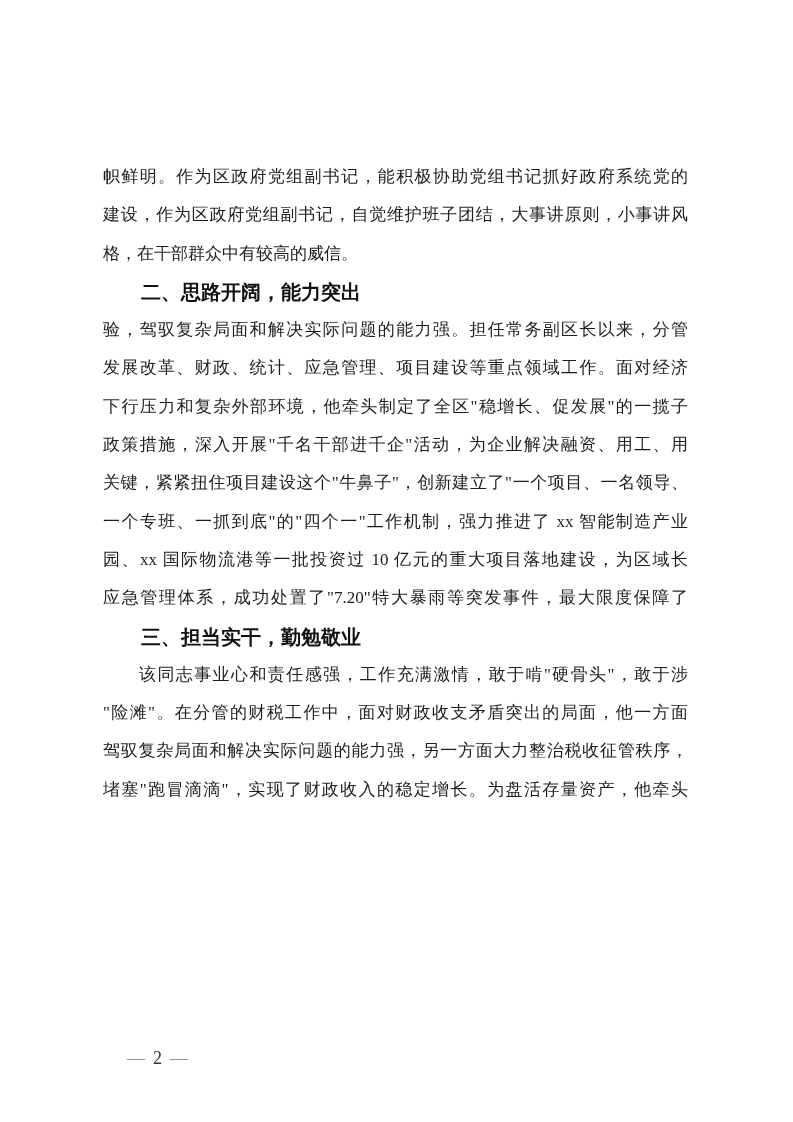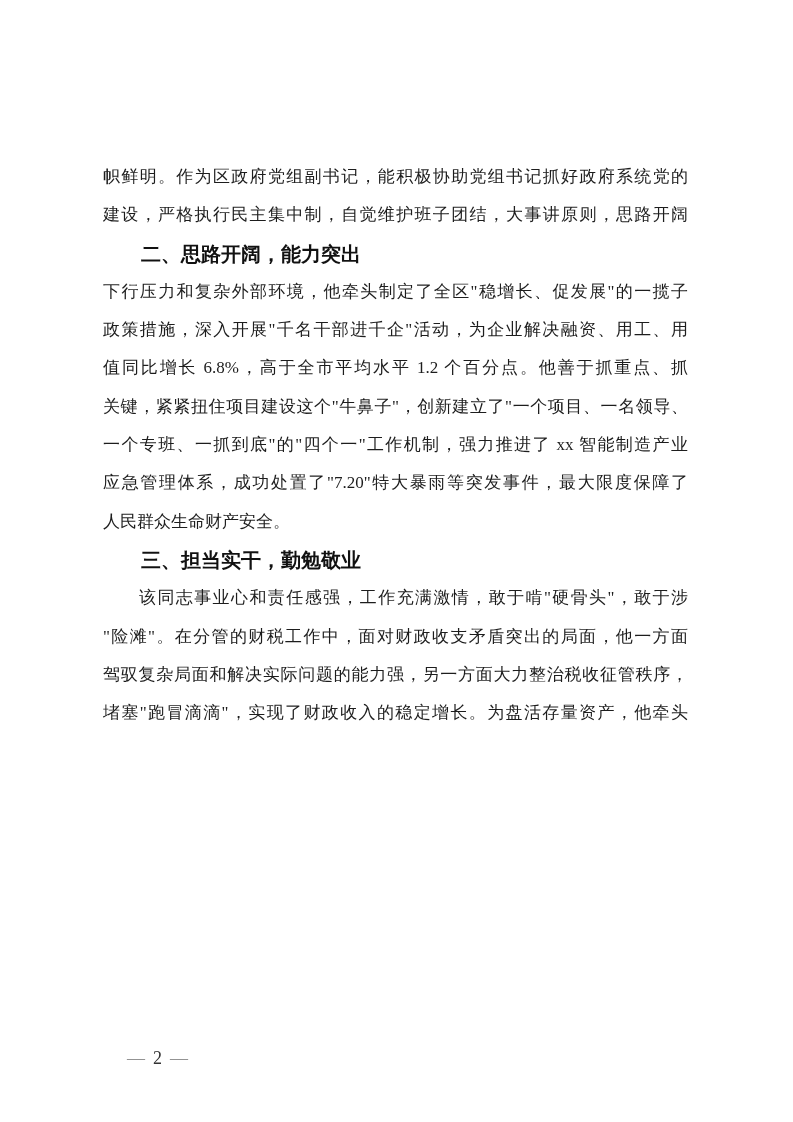--- a/index.html
+++ b/index.html
@@ -70,29 +70,31 @@
     color: #333333;
     margin: 0 8px;
   }
 </style>
 </head>
 <body>
 
 <div class="page">
   <div class="text-block">
     <div class="line j">帜鲜明。作为区政府党组副书记，能积极协助党组书记抓好政府系统党的</div>
-    <div class="line j">建设，严格执行民主集中制，自觉维护班子团结，大事讲原则，思路开阔</div>
+    <div class="line j">建设，作为区政府党组副书记，自觉维护班子团结，大事讲原则，小事讲风</div>
+    <div class="line noj">格，在干部群众中有较高的威信。</div>
     <div class="line heading">二、思路开阔，能力突出</div>
+    <div class="line j">验，驾驭复杂局面和解决实际问题的能力强。担任常务副区长以来，分管</div>
+    <div class="line j">发展改革、财政、统计、应急管理、项目建设等重点领域工作。面对经济</div>
     <div class="line j">下行压力和复杂外部环境，他牵头制定了全区"稳增长、促发展"的一揽子</div>
     <div class="line j">政策措施，深入开展"千名干部进千企"活动，为企业解决融资、用工、用</div>
-    <div class="line j">值同比增长 6.8%，高于全市平均水平 1.2 个百分点。他善于抓重点、抓</div>
     <div class="line j">关键，紧紧扭住项目建设这个"牛鼻子"，创新建立了"一个项目、一名领导、</div>
     <div class="line j">一个专班、一抓到底"的"四个一"工作机制，强力推进了 xx 智能制造产业</div>
+    <div class="line j">园、xx 国际物流港等一批投资过 10 亿元的重大项目落地建设，为区域长</div>
     <div class="line j">应急管理体系，成功处置了"7.20"特大暴雨等突发事件，最大限度保障了</div>
-    <div class="line noj">人民群众生命财产安全。</div>
     <div class="line heading">三、担当实干，勤勉敬业</div>
     <div class="line j indent">该同志事业心和责任感强，工作充满激情，敢于啃"硬骨头"，敢于涉</div>
     <div class="line j">"险滩"。在分管的财税工作中，面对财政收支矛盾突出的局面，他一方面</div>
     <div class="line j">驾驭复杂局面和解决实际问题的能力强，另一方面大力整治税收征管秩序，</div>
     <div class="line j">堵塞"跑冒滴滴"，实现了财政收入的稳定增长。为盘活存量资产，他牵头</div>
   </div>
 
   <div class="footer">
     <span class="dash">—</span><span class="pagenum">2</span><span class="dash">—</span>
   </div>

